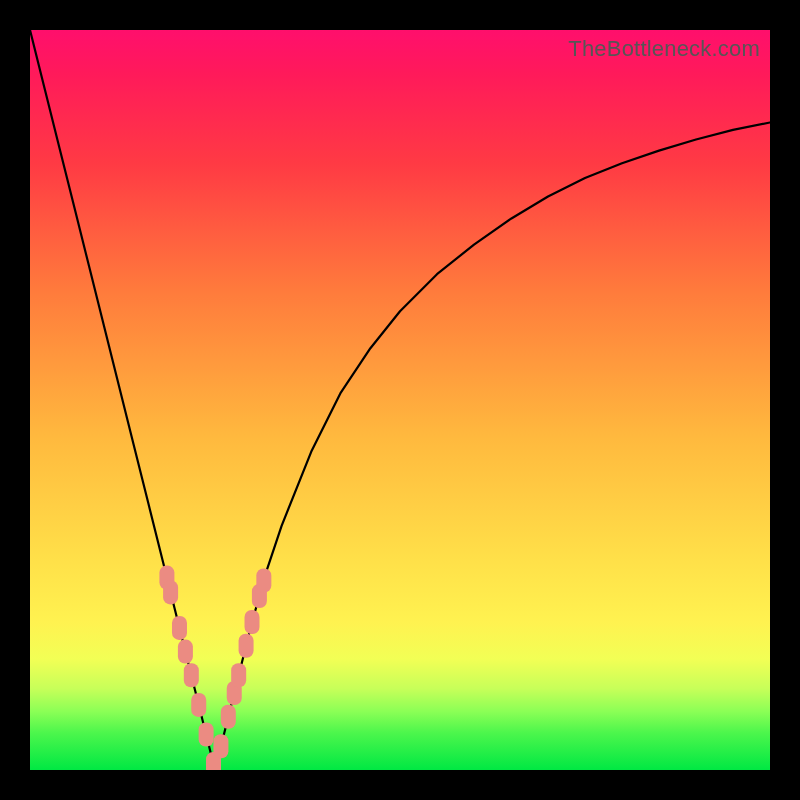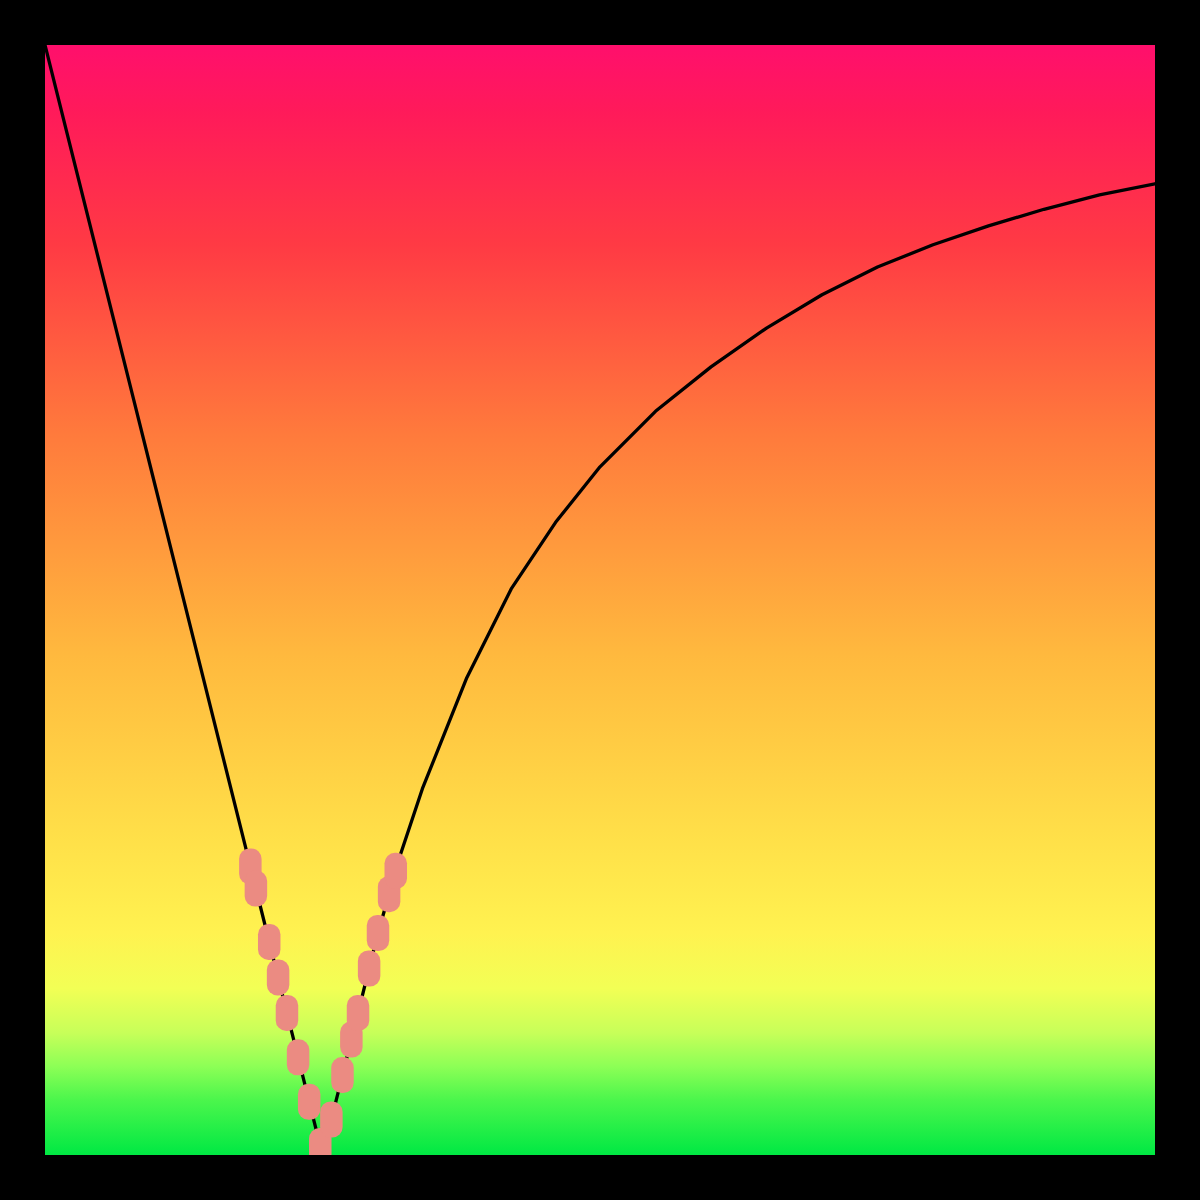--- a/index.html
+++ b/index.html
@@ -85,14 +85,15 @@
           <rect x="190.82" y="674.72" width="15" height="24" rx="7" ry="7" fill="#eb8b82"></rect>
           <rect x="196.74" y="651.04" width="15" height="24" rx="7" ry="7" fill="#eb8b82"></rect>
           <rect x="201.18" y="633.28" width="15" height="24" rx="7" ry="7" fill="#eb8b82"></rect>
           <rect x="208.58" y="603.68" width="15" height="24" rx="7" ry="7" fill="#eb8b82"></rect>
           <rect x="214.50" y="580.00" width="15" height="24" rx="7" ry="7" fill="#eb8b82"></rect>
           <rect x="221.90" y="554.10" width="15" height="24" rx="7" ry="7" fill="#eb8b82"></rect>
           <rect x="226.34" y="538.56" width="15" height="24" rx="7" ry="7" fill="#eb8b82"></rect>
         </g>
     </svg>
 
+    <div class="watermark">TheBottleneck.com</div>
   </div>
 </div>
 
 </body></html>

